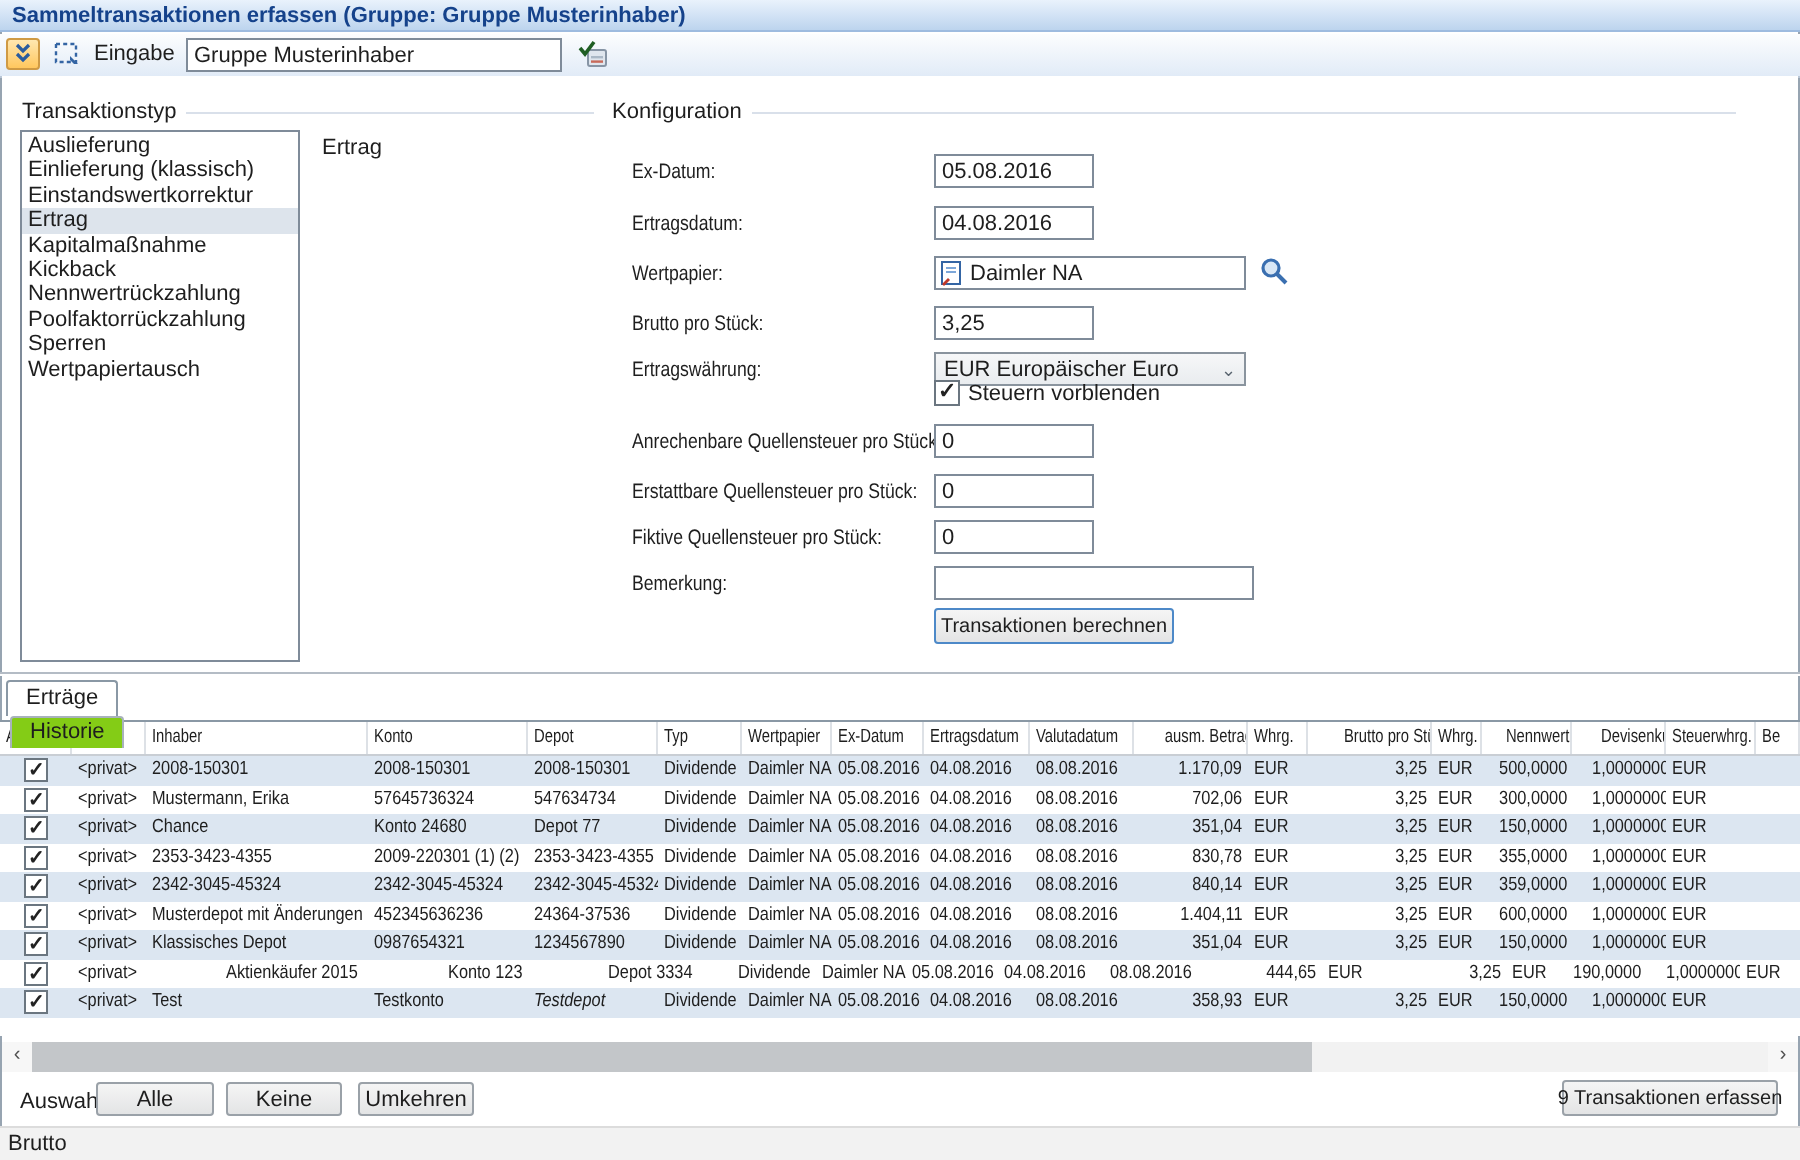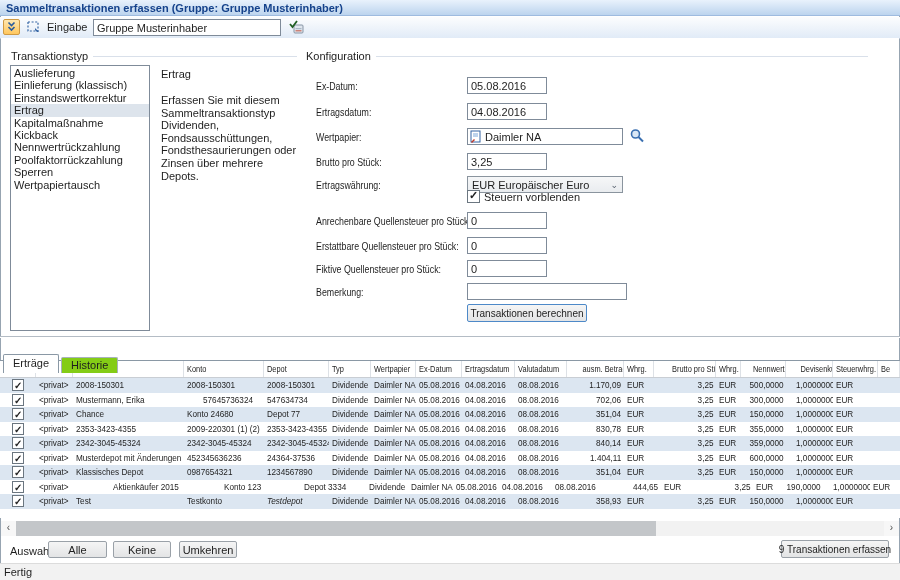--- a/index.html
+++ b/index.html
@@ -82,21 +82,21 @@
     background:linear-gradient(#f5f5f5,#e3e4e5);
     font-family:"Liberation Sans",sans-serif;color:#1e1e1e;
     display:flex;align-items:center;justify-content:center;cursor:default;white-space:nowrap;
   }
   .btn-calc{position:absolute;left:466px;top:266px;width:120px;height:18px;
     border:1px solid #4d89c8;font-size:10px;}
   
   .groove{position:absolute;top:336px;left:0;width:900px;height:0;
     border-top:1px solid #b4bcc5;box-shadow:0 1px 0 #ffffff;}
   
-  .tabs{position:absolute;top:354px;left:3px;height:19px;display:flex;align-items:flex-end;z-index:2;}
+  .tabs{position:absolute;top:340px;left:3px;height:19px;display:flex;align-items:flex-start;z-index:2;flex-direction:column;}
   .tab{padding:0 9px;box-sizing:border-box;}
   .tab.active{
     height:19px;line-height:17px;background:#fff;border:1px solid #8a98a5;border-bottom:none;
     border-radius:2px 2px 0 0;
   }
   .tab.inactive{
     height:16px;line-height:15px;background:#84cc16;border:1px solid #a8b2bc;border-bottom:none;
     border-radius:2px 2px 0 0;margin-left:2px;
   }
   
@@ -177,21 +177,20 @@
         <div class="li sel">Ertrag</div>
         <div class="li">Kapitalmaßnahme</div>
         <div class="li">Kickback</div>
         <div class="li">Nennwertrückzahlung</div>
         <div class="li">Poolfaktorrückzahlung</div>
         <div class="li">Sperren</div>
         <div class="li">Wertpapiertausch</div>
       </div>
 
     <div class="detail-title">Ertrag</div>
-    <div class="detail-text">Erfassen Sie mit diesem Sammeltransaktionstyp Dividenden, Fondsausschüttungen, Fondsthesaurierungen oder Zinsen über mehrere Depots.</div>
 
     <div class="group-header gh-konf">
       <span>Konfiguration</span>
       <span class="line"></span>
     </div>
 
     <span class="cfg-label" style="top:42px;">Ex-Datum:</span>
     <input class="cfg-input w-narrow" style="top: 39px;" type="text" value="05.08.2016">
 
     <span class="cfg-label" style="top:68px;">Ertragsdatum:</span>
@@ -293,21 +292,21 @@
           <div class="tc r" style="width: 47px;"><span>1,00000000</span></div>
           <div class="tc" style="width: 45px;"><span>EUR</span></div>
           <div class="tc" style="width: 22px;"><span></span></div>
         </div>
         <div class="tr">
           <div class="tc" style="width: 36px;">
             <div class="cb on"></div>
           </div>
           <div class="tc" style="width: 37px;"><span>&lt;privat&gt;</span></div>
           <div class="tc" style="width: 111px;"><span>Mustermann, Erika</span></div>
-          <div class="tc" style="width: 80px; text-align: right;"><span>57645736324</span></div>
+          <div class="tc" style="width: 80px;"><span>57645736324</span></div>
           <div class="tc" style="width: 65px;"><span>547634734</span></div>
           <div class="tc" style="width: 42px;"><span>Dividende</span></div>
           <div class="tc" style="width: 45px;"><span>Daimler NA</span></div>
           <div class="tc" style="width: 46px;"><span>05.08.2016</span></div>
           <div class="tc" style="width: 53px;"><span>04.08.2016</span></div>
           <div class="tc" style="width: 52px;"><span>08.08.2016</span></div>
           <div class="tc r" style="width: 57px;"><span>702,06</span></div>
           <div class="tc" style="width: 30px;"><span>EUR</span></div>
           <div class="tc r" style="width: 62px;"><span>3,25</span></div>
           <div class="tc" style="width: 25px;"><span>EUR</span></div>
@@ -478,15 +477,15 @@
     <div class="hs-thumb"></div>
     <div class="hs-btn hs-right">›</div>
   </div>
 
   <span class="sel-label">Auswahl:</span>
   <div class="btn btn-alle">Alle</div>
   <div class="btn btn-keine">Keine</div>
   <div class="btn btn-umk">Umkehren</div>
   <div class="btn btn-erf">9 Transaktionen erfassen</div>
 
-  <div class="statusbar">Fertig</div>
+  <div class="statusbar">Brutto</div>
 
 </div>
 
 </body></html>

